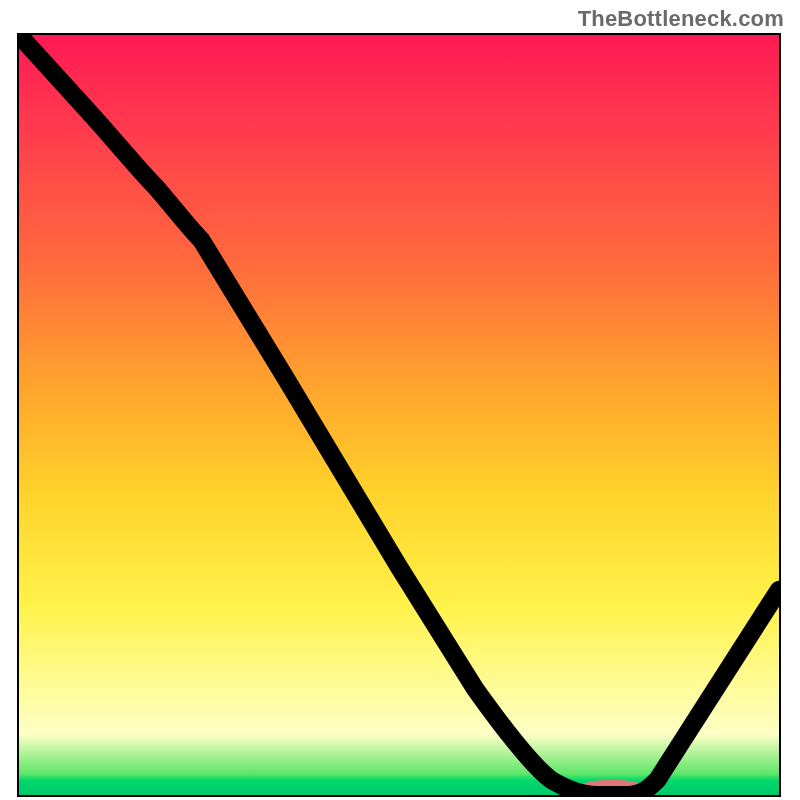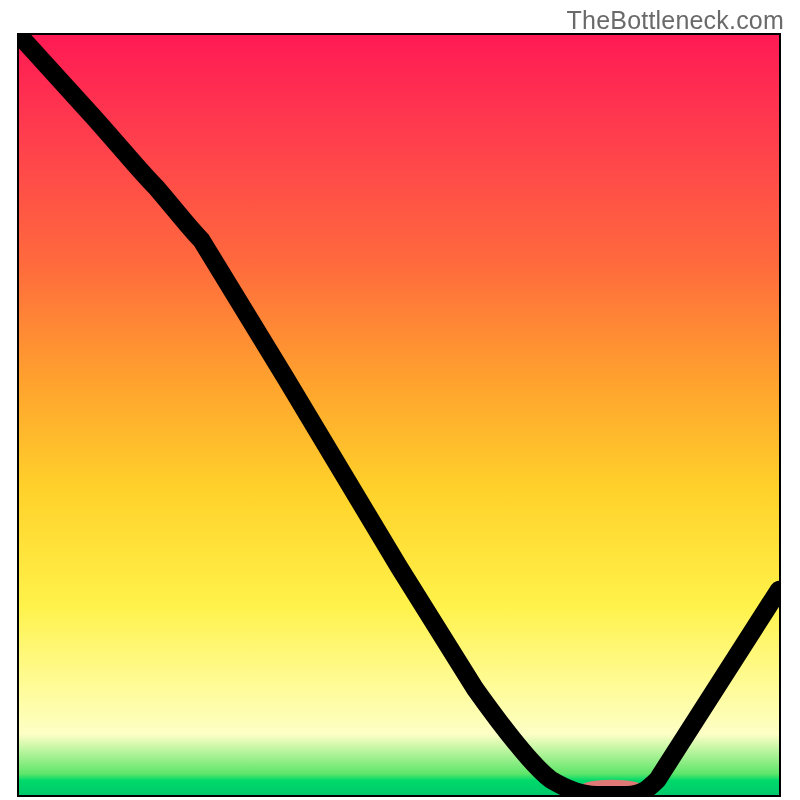--- a/index.html
+++ b/index.html
@@ -67,22 +67,22 @@
     fill: #e07878; 
     stroke: none;
     rx: 6;
     ry: 6;
   }
   .watermark {
     position: absolute;
     top: 6px;
     right: 16px;
     color: #6a6a6a;
-    font-size: 25px;
-    font-weight: 400;
+    font-size: 22px;
+    font-weight: 700;
     letter-spacing: 0.2px;
     user-select: none;
   }
 </style>
 </head>
 <body>
 
 <div class="stage">
 
   <div class="watermark">TheBottleneck.com</div>

